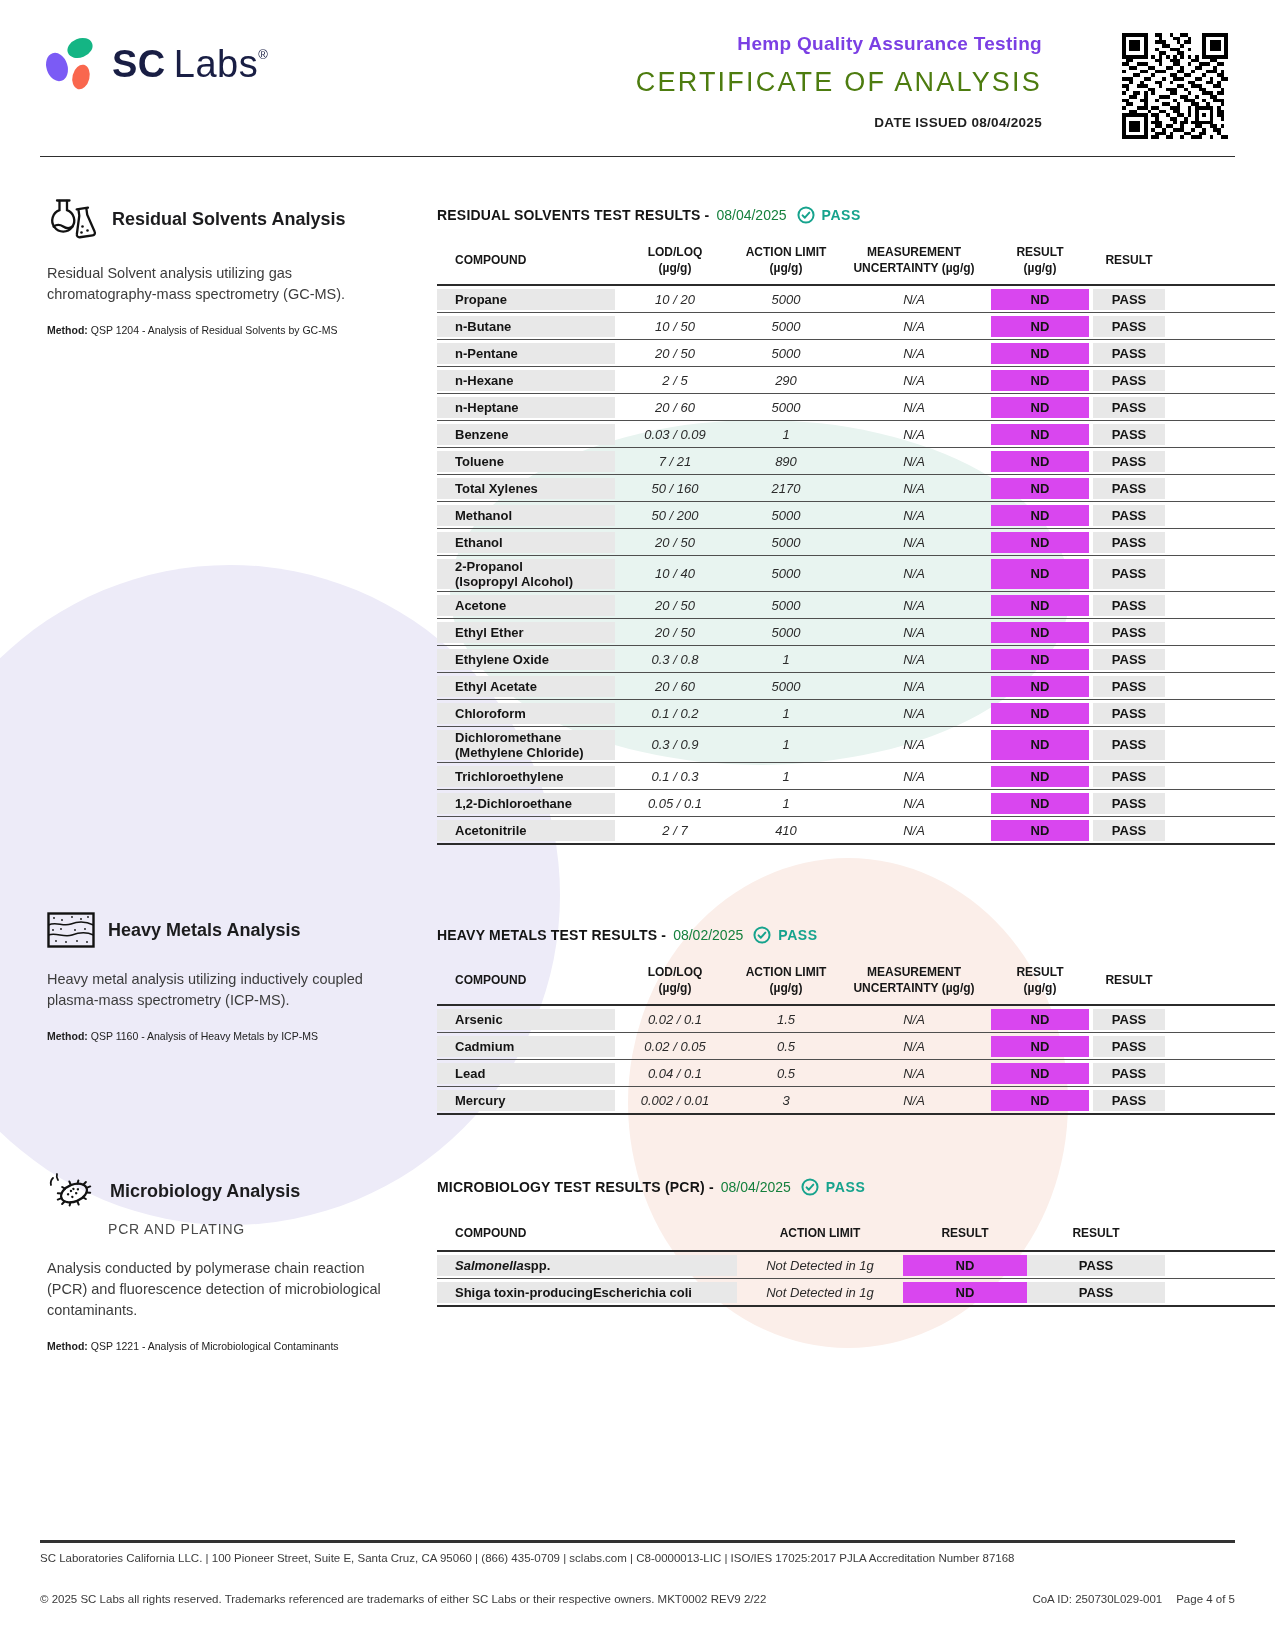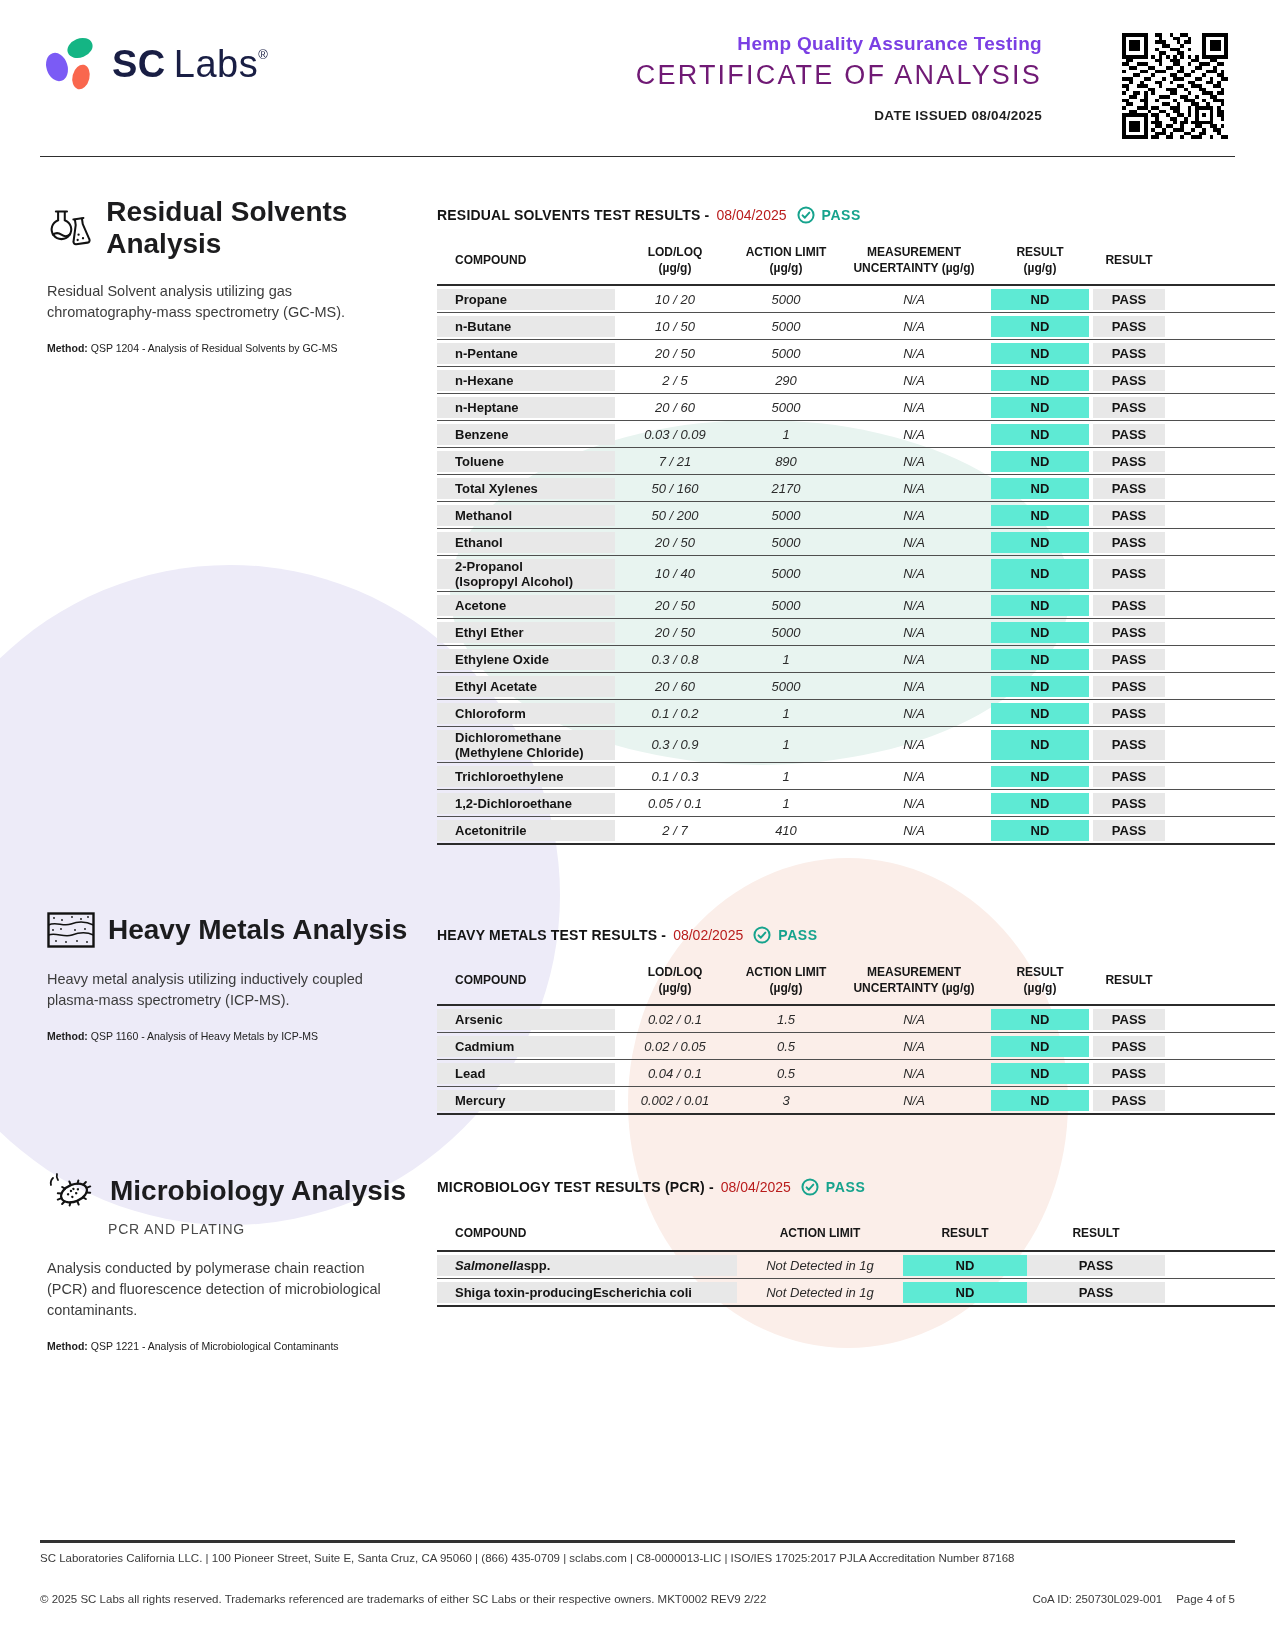--- a/index.html
+++ b/index.html
@@ -16,57 +16,57 @@
   .z { position:relative; z-index:1; }
 
   
   .logo { position:absolute; left:42px; top:34px; display:flex; align-items:center; }
   .wordmark { font-size:38px; color:#191e44; margin-left:12px; letter-spacing:0.5px; }
   .wordmark .sc { font-weight:800; }
   .wordmark .labs { font-weight:400; margin-left:8px; }
   .wordmark sup { font-size:13px; font-weight:400; vertical-align:18px; }
   .header-text { position:absolute; right:233px; top:33px; text-align:right; }
   .program-title { font-size:19px; font-weight:700; color:#7b3fe4; letter-spacing:0.3px; }
-  .doc-title { font-size:27px; font-weight:500; color:#701a75; letter-spacing:2.2px; margin-top:5px; }
+  .doc-title { font-size:27px; font-weight:500; color:#4d7c0f; letter-spacing:2.2px; margin-top:12px; }
   .date-issued { font-size:13.5px; font-weight:600; color:#1f1f1f; margin-top:17px; letter-spacing:0.3px; }
   .qr { position:absolute; left:1122px; top:33px; }
   .header-rule { position:absolute; left:40px; right:40px; top:156px; border-top:1.6px solid #2e2e2e; }
 
   
   .section-left { position:absolute; left:47px; width:382px; }
   .icon-row { display:flex; align-items:center; gap:13px; }
-  .section-title { font-size:28px; font-weight:700; color:#1c1c1e; }
+  .section-title { font-size:18px; font-weight:700; color:#1c1c1e; }
   .section-sub { font-size:14px; color:#4a4a4a; letter-spacing:0.8px; margin-top:7px; margin-left:61px; }
   .section-desc { margin-top:21px; font-size:14.5px; line-height:1.45; color:#3c3c3c; width:340px; }
   .method { margin-top:19px; font-size:10.5px; color:#222; }
   .method b { font-weight:700; }
 
   
   .section-right { position:absolute; left:437px; width:844px; }
   .results-line { display:flex; align-items:center; gap:7px; font-size:14px; }
   .results-line .t { font-weight:700; color:#141414; letter-spacing:0.2px; }
-  .results-line .d { color:#b91c1c; }
+  .results-line .d { color:#15803d; }
   .results-line .pass { font-weight:700; color:#16a38d; letter-spacing:0.6px; }
   .check-icon { display:inline-flex; margin-left:3px; }
 
   .dtable { margin-top:18px; border-bottom:2.2px solid #2b2b2b; }
   .thead { display:flex; align-items:center; border-bottom:2.2px solid #2b2b2b; min-height:44px; padding-bottom:5px; }
   .thead.single { min-height:30px; }
   .hcell { font-size:12px; font-weight:700; color:#161616; text-align:center; line-height:1.3; margin-right:4px; }
   .hcell:last-child { margin-right:0; }
   .hleft { text-align:left; padding-left:18px; }
 
   .trow { display:flex; padding:2.5px 0; }
   .trow + .trow { border-top:1.4px solid #4f4f4f; }
   .cell { display:flex; align-items:center; justify-content:center; min-height:21px; margin-right:4px;
           font-size:13px; line-height:15px; text-align:center; }
   .cell:last-child { margin-right:0; }
   .c-name { background:#e8e8e8; justify-content:flex-start; text-align:left; padding-left:18px; font-weight:700; color:#141414; }
   .c-val  { font-style:italic; color:#2b2b2b; }
-  .c-nd   { background:#5eead4; font-weight:700; color:#141414; }
+  .c-nd   { background:#d946ef; font-weight:700; color:#141414; }
   .c-pass { background:#e8e8e8; font-weight:700; color:#141414; }
 
   
   .w1 { flex:0 0 178px; } .w2 { flex:0 0 112px; } .w3 { flex:0 0 102px; }
   .w4 { flex:0 0 146px; } .w5 { flex:0 0 98px; }  .w6 { flex:0 0 72px; }
   
   .m1 { flex:0 0 300px; } .m2 { flex:0 0 158px; } .m3 { flex:0 0 124px; margin-right:0; } .m4 { flex:0 0 138px; }
 
   
   #sec1-left { top:196px; } #sec1-right { top:206px; }

